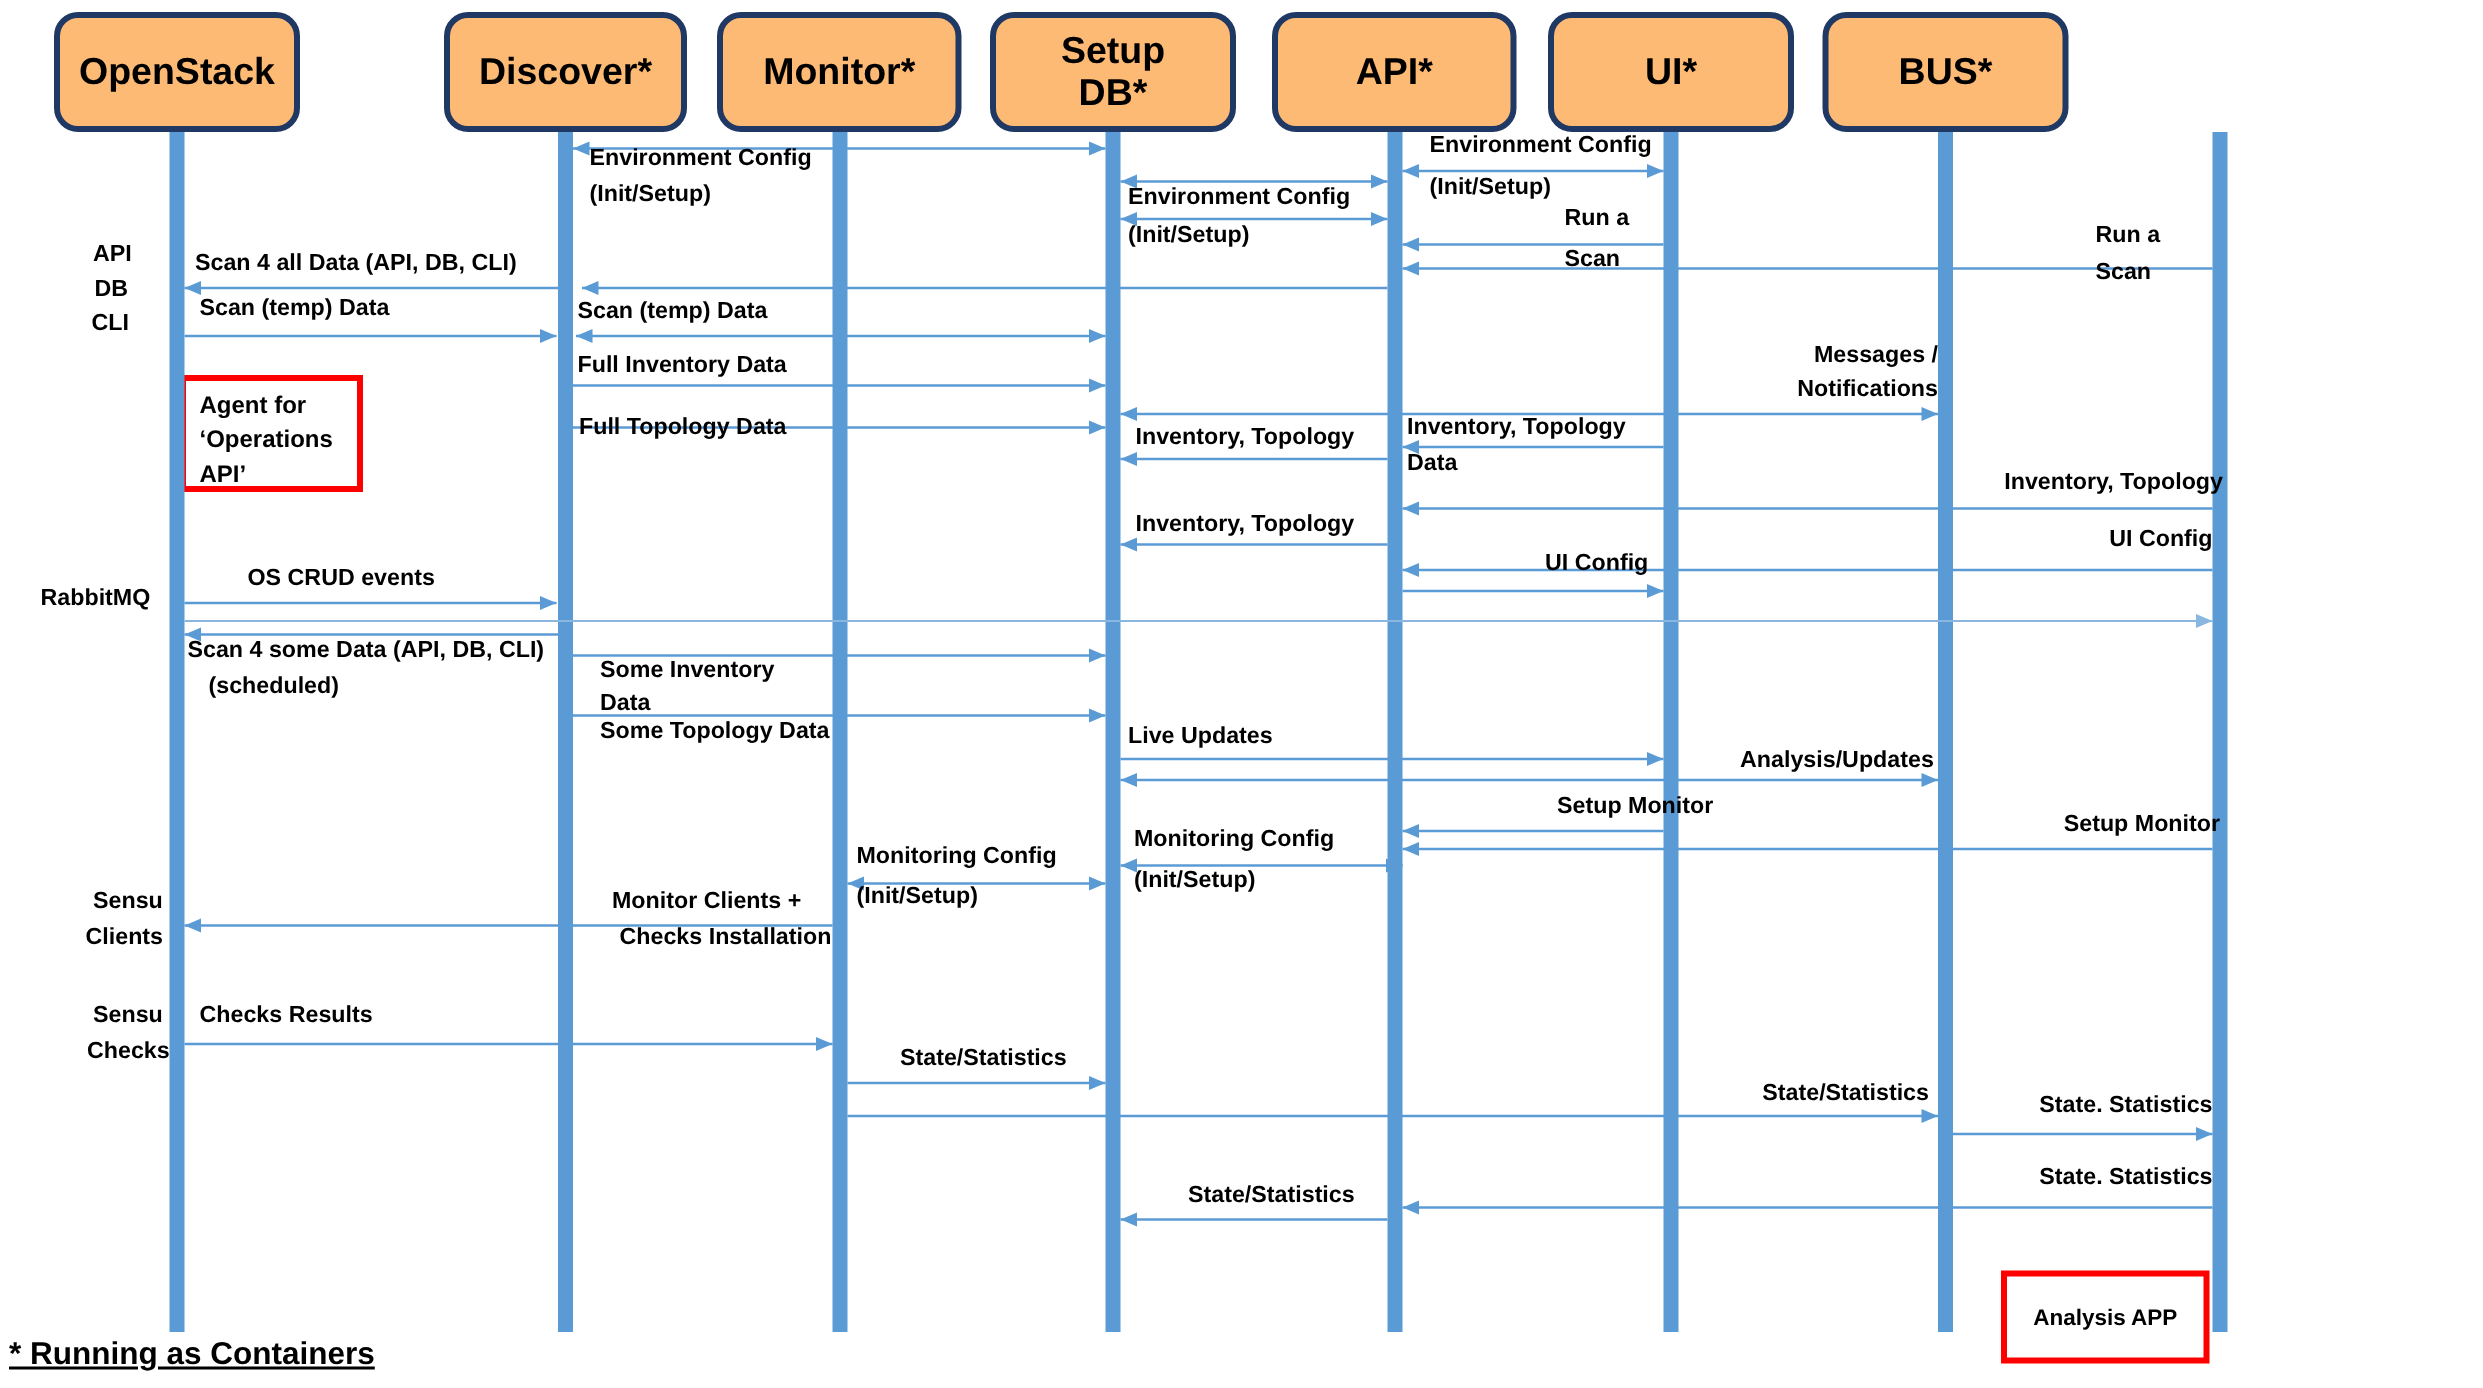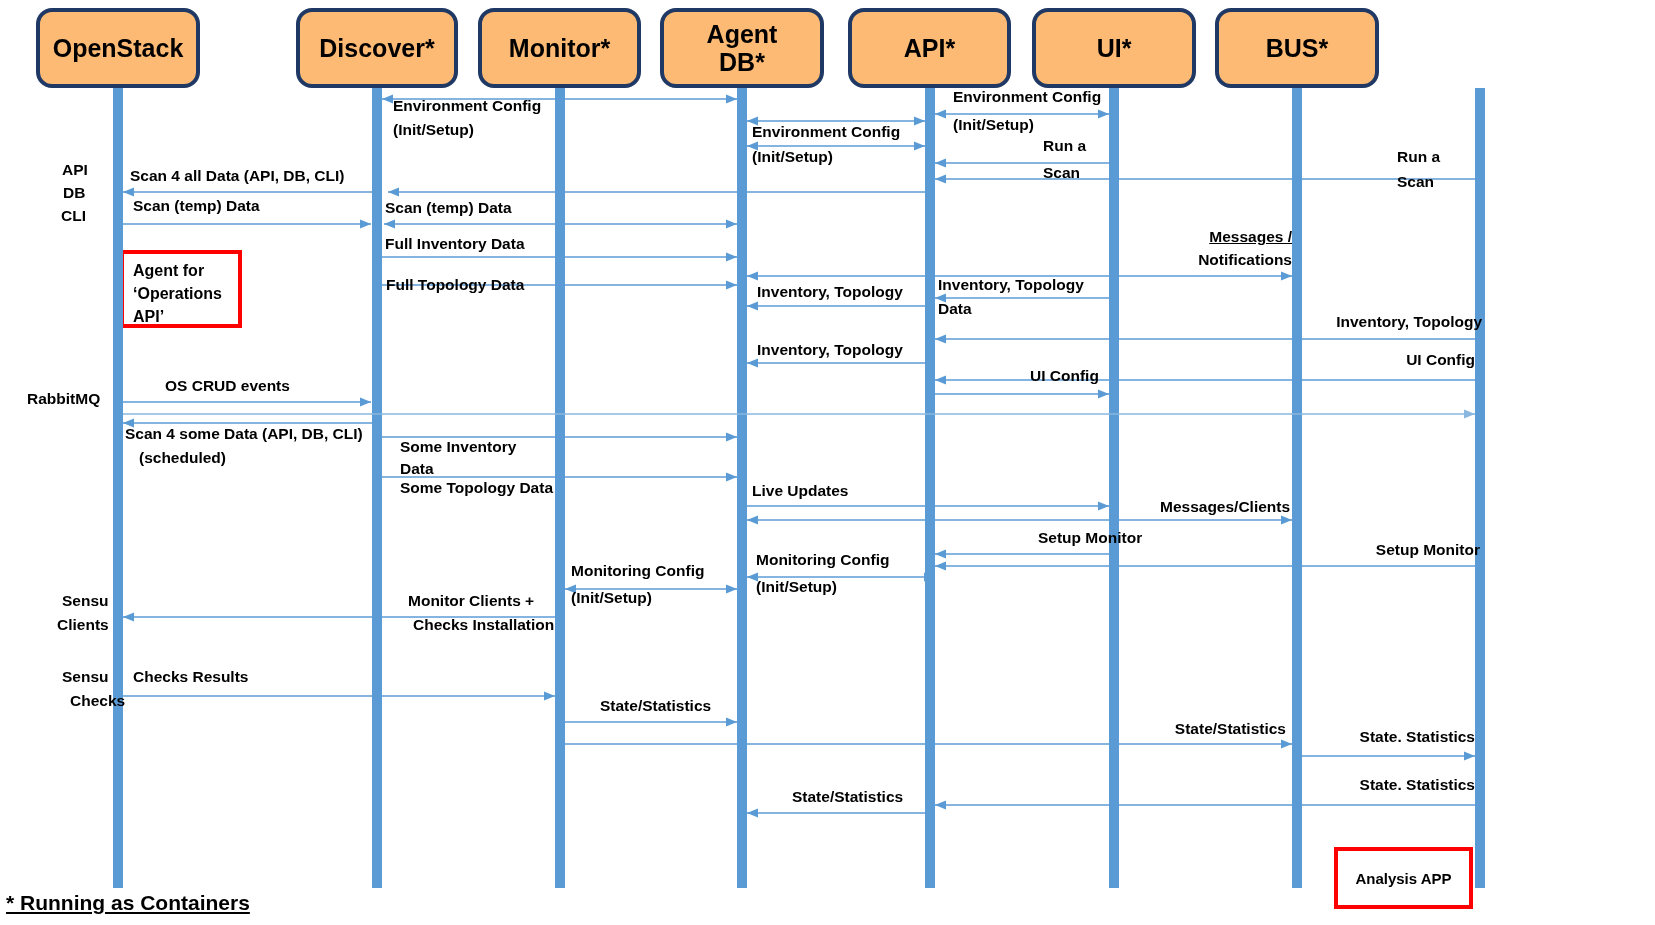--- a/index.html
+++ b/index.html
@@ -40,21 +40,21 @@
   <div class="note" id="agent-note" style="left: 120px; top: 250px; width: 122px; height: 78px;">Agent for
 ‘Operations
  API’</div>
   <div class="footer-note">* Running as Containers</div>
 <div class="actor-box" style="left: 36px; width: 164px;">OpenStack</div>
     <div class="lifeline" style="left: 113px; background: rgb(91, 155, 213);"></div>
     <div class="actor-box" style="left: 296px; width: 162px;">Discover*</div>
     <div class="lifeline" style="left: 372px; background: rgb(91, 155, 213);"></div>
     <div class="actor-box" style="left: 478px; width: 163px;">Monitor*</div>
     <div class="lifeline" style="left: 554.5px; background: rgb(91, 155, 213);"></div>
-    <div class="actor-box" style="left: 660px; width: 164px;">Agent
+    <div class="actor-box" style="left: 660px; width: 164px;">Setup
 DB*</div>
     <div class="lifeline" style="left: 737px; background: rgb(91, 155, 213);"></div>
     <div class="actor-box" style="left: 848px; width: 163px;">API*</div>
     <div class="lifeline" style="left: 924.5px; background: rgb(91, 155, 213);"></div>
     <div class="actor-box" style="left: 1032px; width: 164px;">UI*</div>
     <div class="lifeline" style="left: 1109px; background: rgb(91, 155, 213);"></div>
     <div class="actor-box" style="left: 1215px; width: 164px;">BUS*</div>
     <div class="lifeline" style="left: 1292px; background: rgb(91, 155, 213);"></div>
     <div class="lifeline" style="left: 1475px; background: rgb(91, 155, 213);"></div>
     <svg class="arrow-layer" width="1655" height="925">
@@ -227,49 +227,49 @@
     <div class="msg" style="top: 148px; left: 1397px;">Run a</div>
     <div class="msg" style="top: 173px; left: 1397px;">Scan</div>
     <div class="msg" style="top: 161px; left: 62px;">API</div>
     <div class="msg" style="top: 184px; left: 63px;">DB</div>
     <div class="msg" style="top: 207px; left: 61px;">CLI</div>
     <div class="msg" style="top: 167px; left: 130px;">Scan 4 all Data (API, DB, CLI)</div>
     <div class="msg" style="top: 197px; left: 133px;">Scan (temp) Data</div>
     <div class="msg" style="top: 199px; left: 385px;">Scan (temp) Data</div>
     <div class="msg" style="top: 235px; left: 385px;">Full Inventory Data</div>
     <div class="msg" style="top: 276px; left: 386px;">Full Topology Data</div>
-    <div class="msg" style="top: 228px; right: 363px; text-decoration: underline;">Messages /</div>
+    <div class="msg" style="top: 228px; right: 363px;">Messages /</div>
     <div class="msg" style="top: 251px; right: 363px;">Notifications</div>
     <div class="msg" style="top: 283px; left: 757px;">Inventory, Topology</div>
     <div class="msg" style="top: 276px; left: 938px;">Inventory, Topology</div>
     <div class="msg" style="top: 300px; left: 938px;">Data</div>
     <div class="msg" style="top: 313px; right: 173px;">Inventory, Topology</div>
     <div class="msg" style="top: 341px; left: 757px;">Inventory, Topology</div>
     <div class="msg" style="top: 351px; right: 180px;">UI Config</div>
     <div class="msg" style="top: 367px; left: 1030px;">UI Config</div>
     <div class="msg" style="top: 390px; left: 27px;">RabbitMQ</div>
     <div class="msg" style="top: 377px; left: 165px;">OS CRUD events</div>
     <div class="msg" style="top: 425px; left: 125px;">Scan 4 some Data (API, DB, CLI)</div>
     <div class="msg" style="top: 449px; left: 139px;">(scheduled)</div>
     <div class="msg" style="top: 438px; left: 400px;">Some Inventory</div>
     <div class="msg" style="top: 460px; left: 400px;">Data</div>
     <div class="msg" style="top: 479px; left: 400px;">Some Topology Data</div>
     <div class="msg" style="top: 482px; left: 752px;">Live Updates</div>
-    <div class="msg" style="top: 498px; left: 1160px;">Messages/Clients</div>
+    <div class="msg" style="top: 498px; left: 1160px;">Analysis/Updates</div>
     <div class="msg" style="top: 529px; left: 1038px;">Setup Monitor</div>
     <div class="msg" style="top: 541px; right: 175px;">Setup Monitor</div>
     <div class="msg" style="top: 551px; left: 756px;">Monitoring Config</div>
     <div class="msg" style="top: 578px; left: 756px;">(Init/Setup)</div>
     <div class="msg" style="top: 562px; left: 571px;">Monitoring Config</div>
     <div class="msg" style="top: 589px; left: 571px;">(Init/Setup)</div>
     <div class="msg" style="top: 592px; left: 62px;">Sensu</div>
     <div class="msg" style="top: 616px; left: 57px;">Clients</div>
     <div class="msg" style="top: 592px; left: 408px;">Monitor Clients +</div>
     <div class="msg" style="top: 616px; left: 413px;">Checks Installation</div>
     <div class="msg" style="top: 668px; left: 62px;">Sensu</div>
-    <div class="msg" style="top: 692px; left: 58px; margin-left: 12px;">Checks</div>
+    <div class="msg" style="top: 692px; left: 58px;">Checks</div>
     <div class="msg" style="top: 668px; left: 133px;">Checks Results</div>
     <div class="msg" style="top: 697px; left: 600px;">State/Statistics</div>
     <div class="msg" style="top: 720px; right: 369px;">State/Statistics</div>
     <div class="msg" style="top: 728px; right: 180px;">State. Statistics</div>
     <div class="msg" style="top: 776px; right: 180px;">State. Statistics</div>
     <div class="msg" style="top: 788px; left: 792px;">State/Statistics</div>
   </div>
 
 </body></html>

